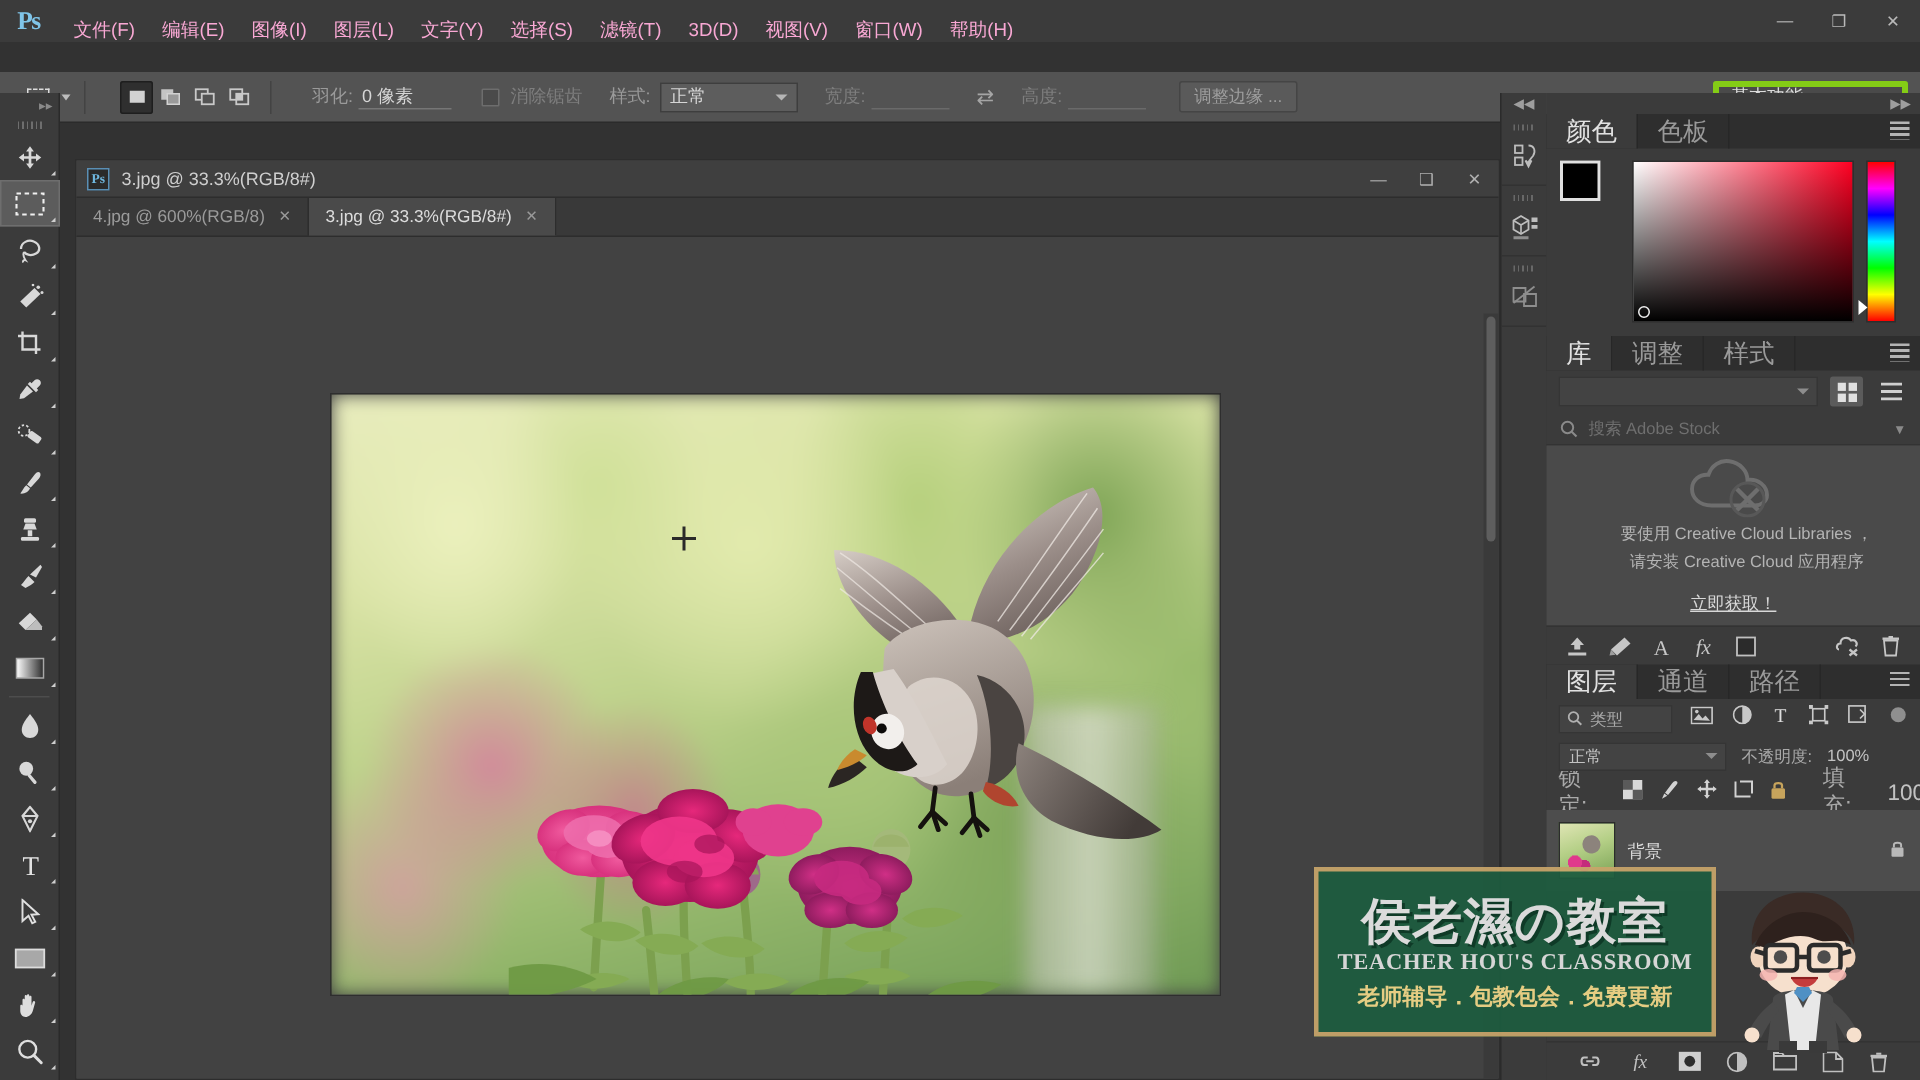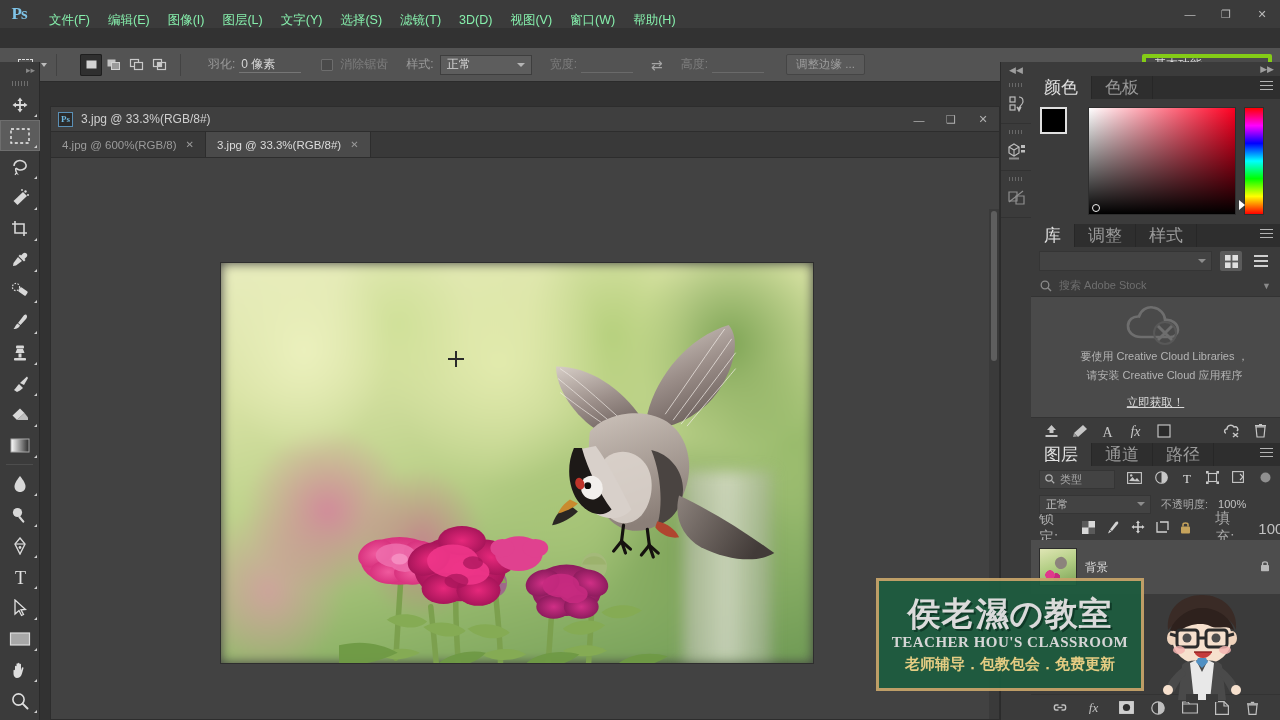--- a/index.html
+++ b/index.html
@@ -17,21 +17,21 @@
     position: absolute; top: 0; left: 0; width: 1280px; height: 28px;
     background: #3b3b3b; display: flex; align-items: center;
   }
   .ps-logo {
     width: 34px; height: 28px; display: flex; align-items: center; justify-content: center;
     color: #7fc4e8; font-size: 17px; font-weight: bold; letter-spacing: -1px;
     font-family: "Liberation Serif", serif; padding-left: 4px;
   }
   .menu-items { display: flex; align-items: center; height: 28px; margin-left: 6px; }
   .menu-item {
-    color: #86efac; font-size: 12.5px; padding: 0 9px; height: 16px;
+    color: #f9a8d4; font-size: 12.5px; padding: 0 9px; height: 16px;
     line-height: 28px; white-space: nowrap; cursor: default;
   }
   .win-controls { position: absolute; right: 0; top: 0; height: 28px; display: flex; }
   .win-btn {
     width: 36px; height: 28px; display: flex; align-items: center; justify-content: center;
     color: #b9b9b9; font-size: 11px;
   }
 
   
   .optionsbar {

